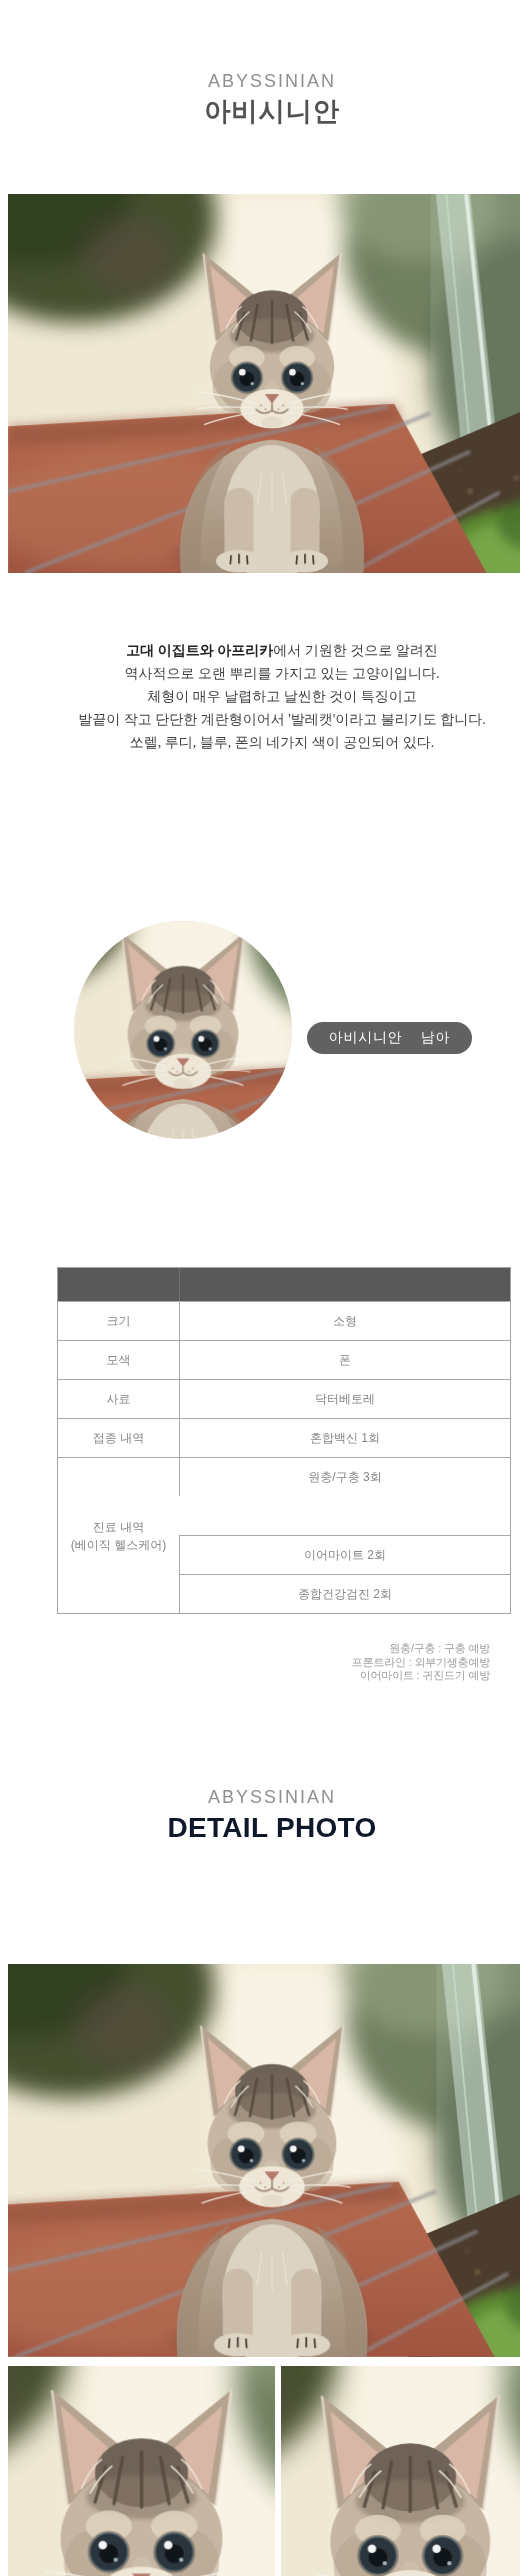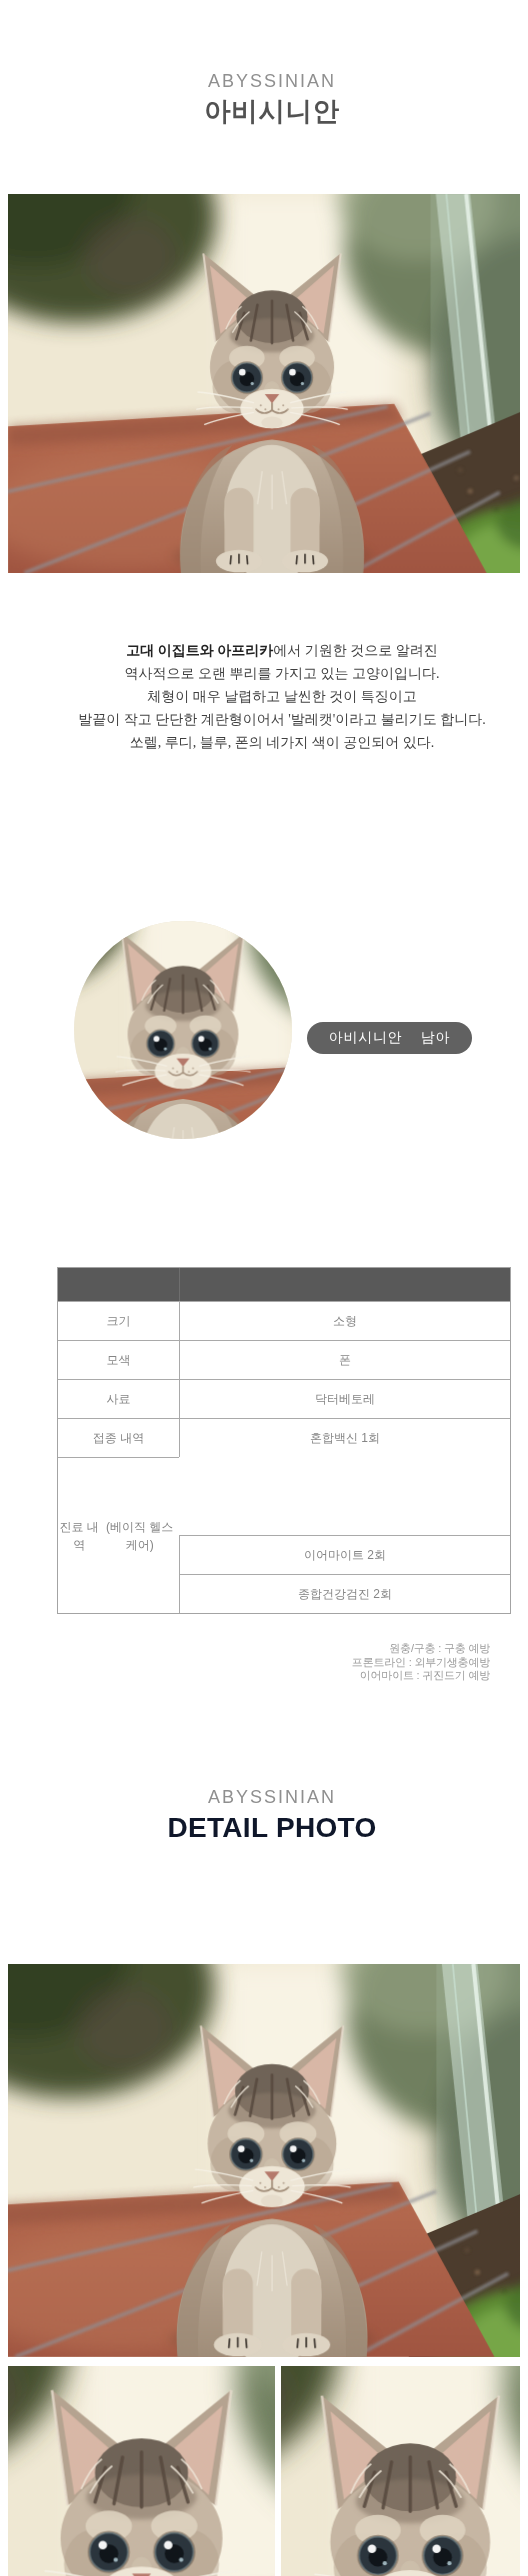--- a/index.html
+++ b/index.html
@@ -57,21 +57,21 @@
     font-size:12px;color:#858585;
   }
   .info-table > div{
     display:flex;align-items:center;justify-content:center;
     text-align:center;
     border-top:0.7px solid #a9a9a9;
     box-sizing:border-box;
   }
   .info-table .hd{background:#595959;border-top:none;}
   .info-table .val{border-left:0.7px solid #a9a9a9;}
-  .cell-care{line-height:18px;grid-row:6/10;grid-column:1;}
+  .cell-care{flex-direction:column;line-height:18px;grid-row:6/10;grid-column:1;}
   
   .notes{
     position:absolute;right:30px;top:1642px;
     text-align:right;
     font-size:11px;line-height:13.5px;color:#9b9b9b;
     letter-spacing:-0.2px;
   }
   .hidden-defs{position:absolute;width:0;height:0;overflow:hidden;}
 </style>
 </head>
@@ -268,20 +268,21 @@
     <div>사료</div>
     <div class="val">닥터베토레</div>
 
     <div>접종 내역</div>
     <div class="val">혼합백신 1회</div>
 
     <div class="cell-care">
       <span>진료 내역</span>
       <span>(베이직 헬스케어)</span>
     </div>
+    <div class="val" style="grid-column:2;grid-row:6;">원충/구충 3회</div>
     <div class="val" style="grid-column:2;grid-row:8;text-align:center;">이어마이트 2회</div>
     <div class="val" style="grid-column:2;grid-row:9;">종합건강검진 2회</div>
   </div>
 
   <div class="notes">
     <div>원충/구충 : 구충 예방</div>
     <div>프론트라인 : 외부기생충예방</div>
     <div>이어마이트 : 귀진드기 예방</div>
   </div>
 

